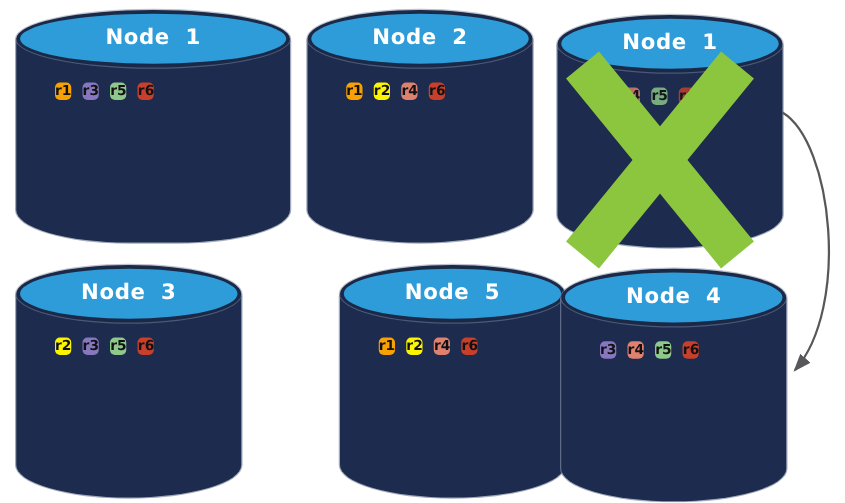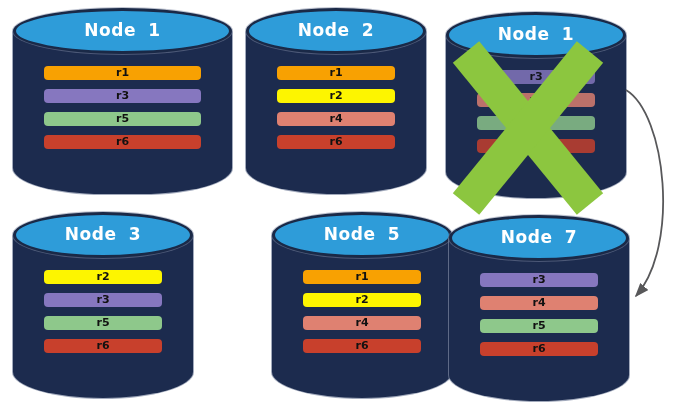--- a/index.html
+++ b/index.html
@@ -25,21 +25,21 @@
     background:#2E9CD9; border:3px solid #1A2947; border-radius:50%;
     box-sizing:border-box; display:flex; align-items:center; justify-content:center;
     box-shadow:0 0 0 1px rgba(123,134,160,0.5);
   }
   .node-title {
     color:#ffffff; font-weight:bold; font-size:17px;
     letter-spacing:0.5px; word-spacing:6px; padding-bottom:2px;
   }
   .bars {
     position:absolute; top:58px; left:31px; right:31px;
-    display:flex; flex-direction:column; gap:9px;
+    display:flex; flex-direction:row; gap:9px;
   }
   .bar {
     height:14px; border-radius:4px; line-height:14px;
     text-align:center; font-size:11px; font-weight:bold; color:#111111;
   }
   .failed .bar { opacity:0.82; }
   .x-overlay {
     position:absolute; left:6px; top:34px; width:152px; height:164px;
     overflow:visible; z-index:3;
   }
@@ -118,21 +118,21 @@
       <div class="bar" style="background-color: rgb(248, 161, 2);">r1</div>
       <div class="bar" style="background-color: rgb(253, 245, 0);">r2</div>
       <div class="bar" style="background-color: rgb(223, 129, 113);">r4</div>
       <div class="bar" style="background-color: rgb(200, 64, 44);">r6</div>
     </div>
   </div>
 
   <div class="node n6">
     <div class="cyl-body" style="background-color: rgb(28, 43, 78);"></div>
     <div class="cyl-top" style="background-color: rgb(46, 156, 217);">
-      <span class="node-title">Node 7</span>
+      <span class="node-title">Node 4</span>
     </div>
     <div class="bars">
       <div class="bar" style="background-color: rgb(134, 119, 191);">r3</div>
       <div class="bar" style="background-color: rgb(223, 129, 113);">r4</div>
       <div class="bar" style="background-color: rgb(142, 200, 139);">r5</div>
       <div class="bar" style="background-color: rgb(200, 64, 44);">r6</div>
     </div>
   </div>
 
   <svg class="arrow-layer" viewBox="0 0 676 402">

